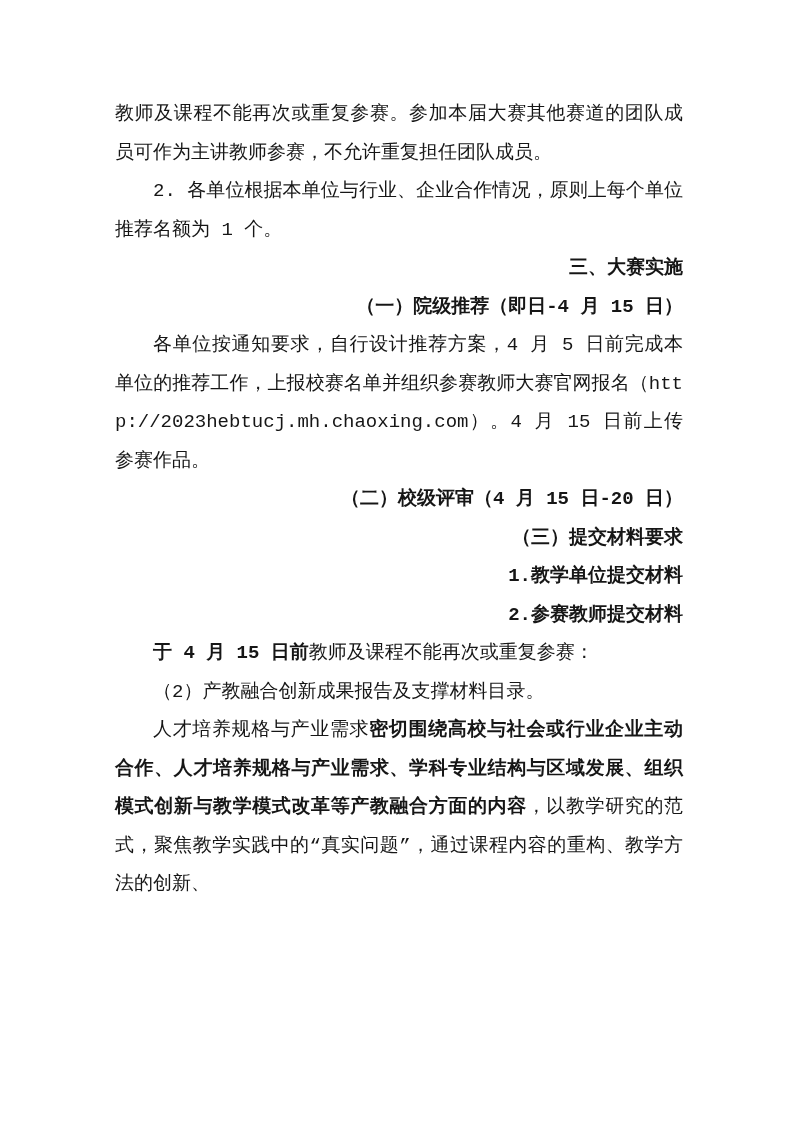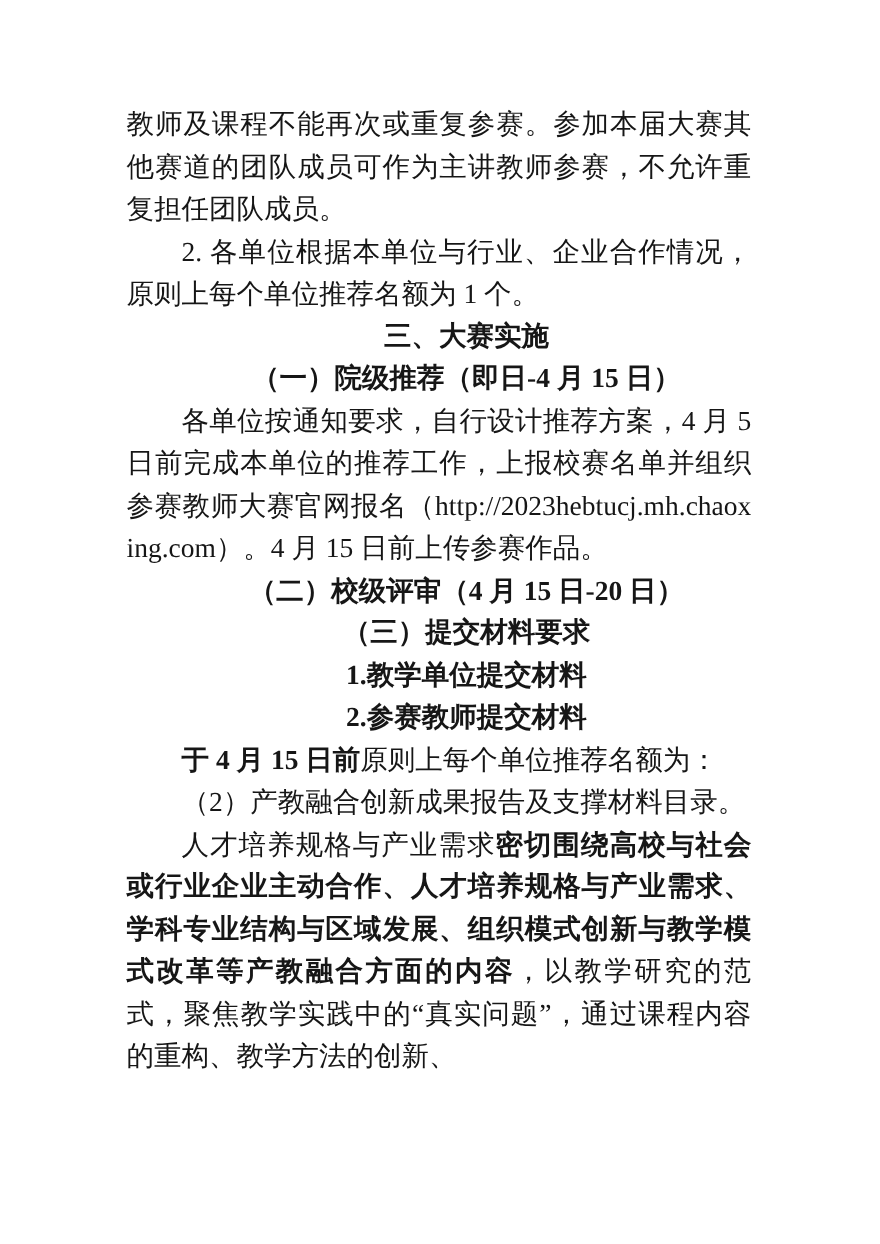--- a/index.html
+++ b/index.html
@@ -13,28 +13,29 @@
     font-family: "Liberation Serif", "DejaVu Serif", serif;
     color: #161616;
   }
   .content {
     position: absolute;
     left: 115px;
     top: 95px;
     width: 568px;
   }
   .block {
-    font-size: 25px;
+    font-size: 19px;
     line-height: 38.5px;
     text-align: justify;
     text-justify: inter-ideograph;
     word-break: break-all;
+    font-family: Liberation Mono, monospace;
   }
   .indent { text-indent: 2em; }
-  .heading { font-weight: bold; text-align: center; }
+  .heading { font-weight: bold; text-align: right; }
   .b { font-weight: bold; }
 </style>
 </head>
 <body>
 
 <div class="page">
   <div class="content">
 
     <p class="block">
       <span>教师及课程不能再次或重复参赛。参加本届大赛其他赛道的团队成员可作为主讲教师参赛，不允许重复担任团队成员。</span>
@@ -68,21 +69,21 @@
     <p class="block indent heading">
       <span>1.教学单位提交材料</span>
     </p>
 
 
     <p class="block indent heading">
       <span>2.参赛教师提交材料</span>
     </p>
 
     <p class="block indent">
-      <span class="b">于 4 月 15 日前</span><span>原则上每个单位推荐名额为：</span>
+      <span class="b">于 4 月 15 日前</span><span>教师及课程不能再次或重复参赛：</span>
     </p>
 
 
     <p class="block indent">
       <span>（2）产教融合创新成果报告及支撑材料目录。</span>
     </p>
 
     <p class="block indent">
       <span>人才培养规格与产业需求</span><span class="b">密切围绕高校与社会或行业企业主动合作、人才培养规格与产业需求、学科专业结构与区域发展、组织模式创新与教学模式改革等产教融合方面的内容</span><span>，以教学研究的范式，聚焦教学实践中的“真实问题”，通过课程内容的重构、教学方法的创新、</span>
     </p>

